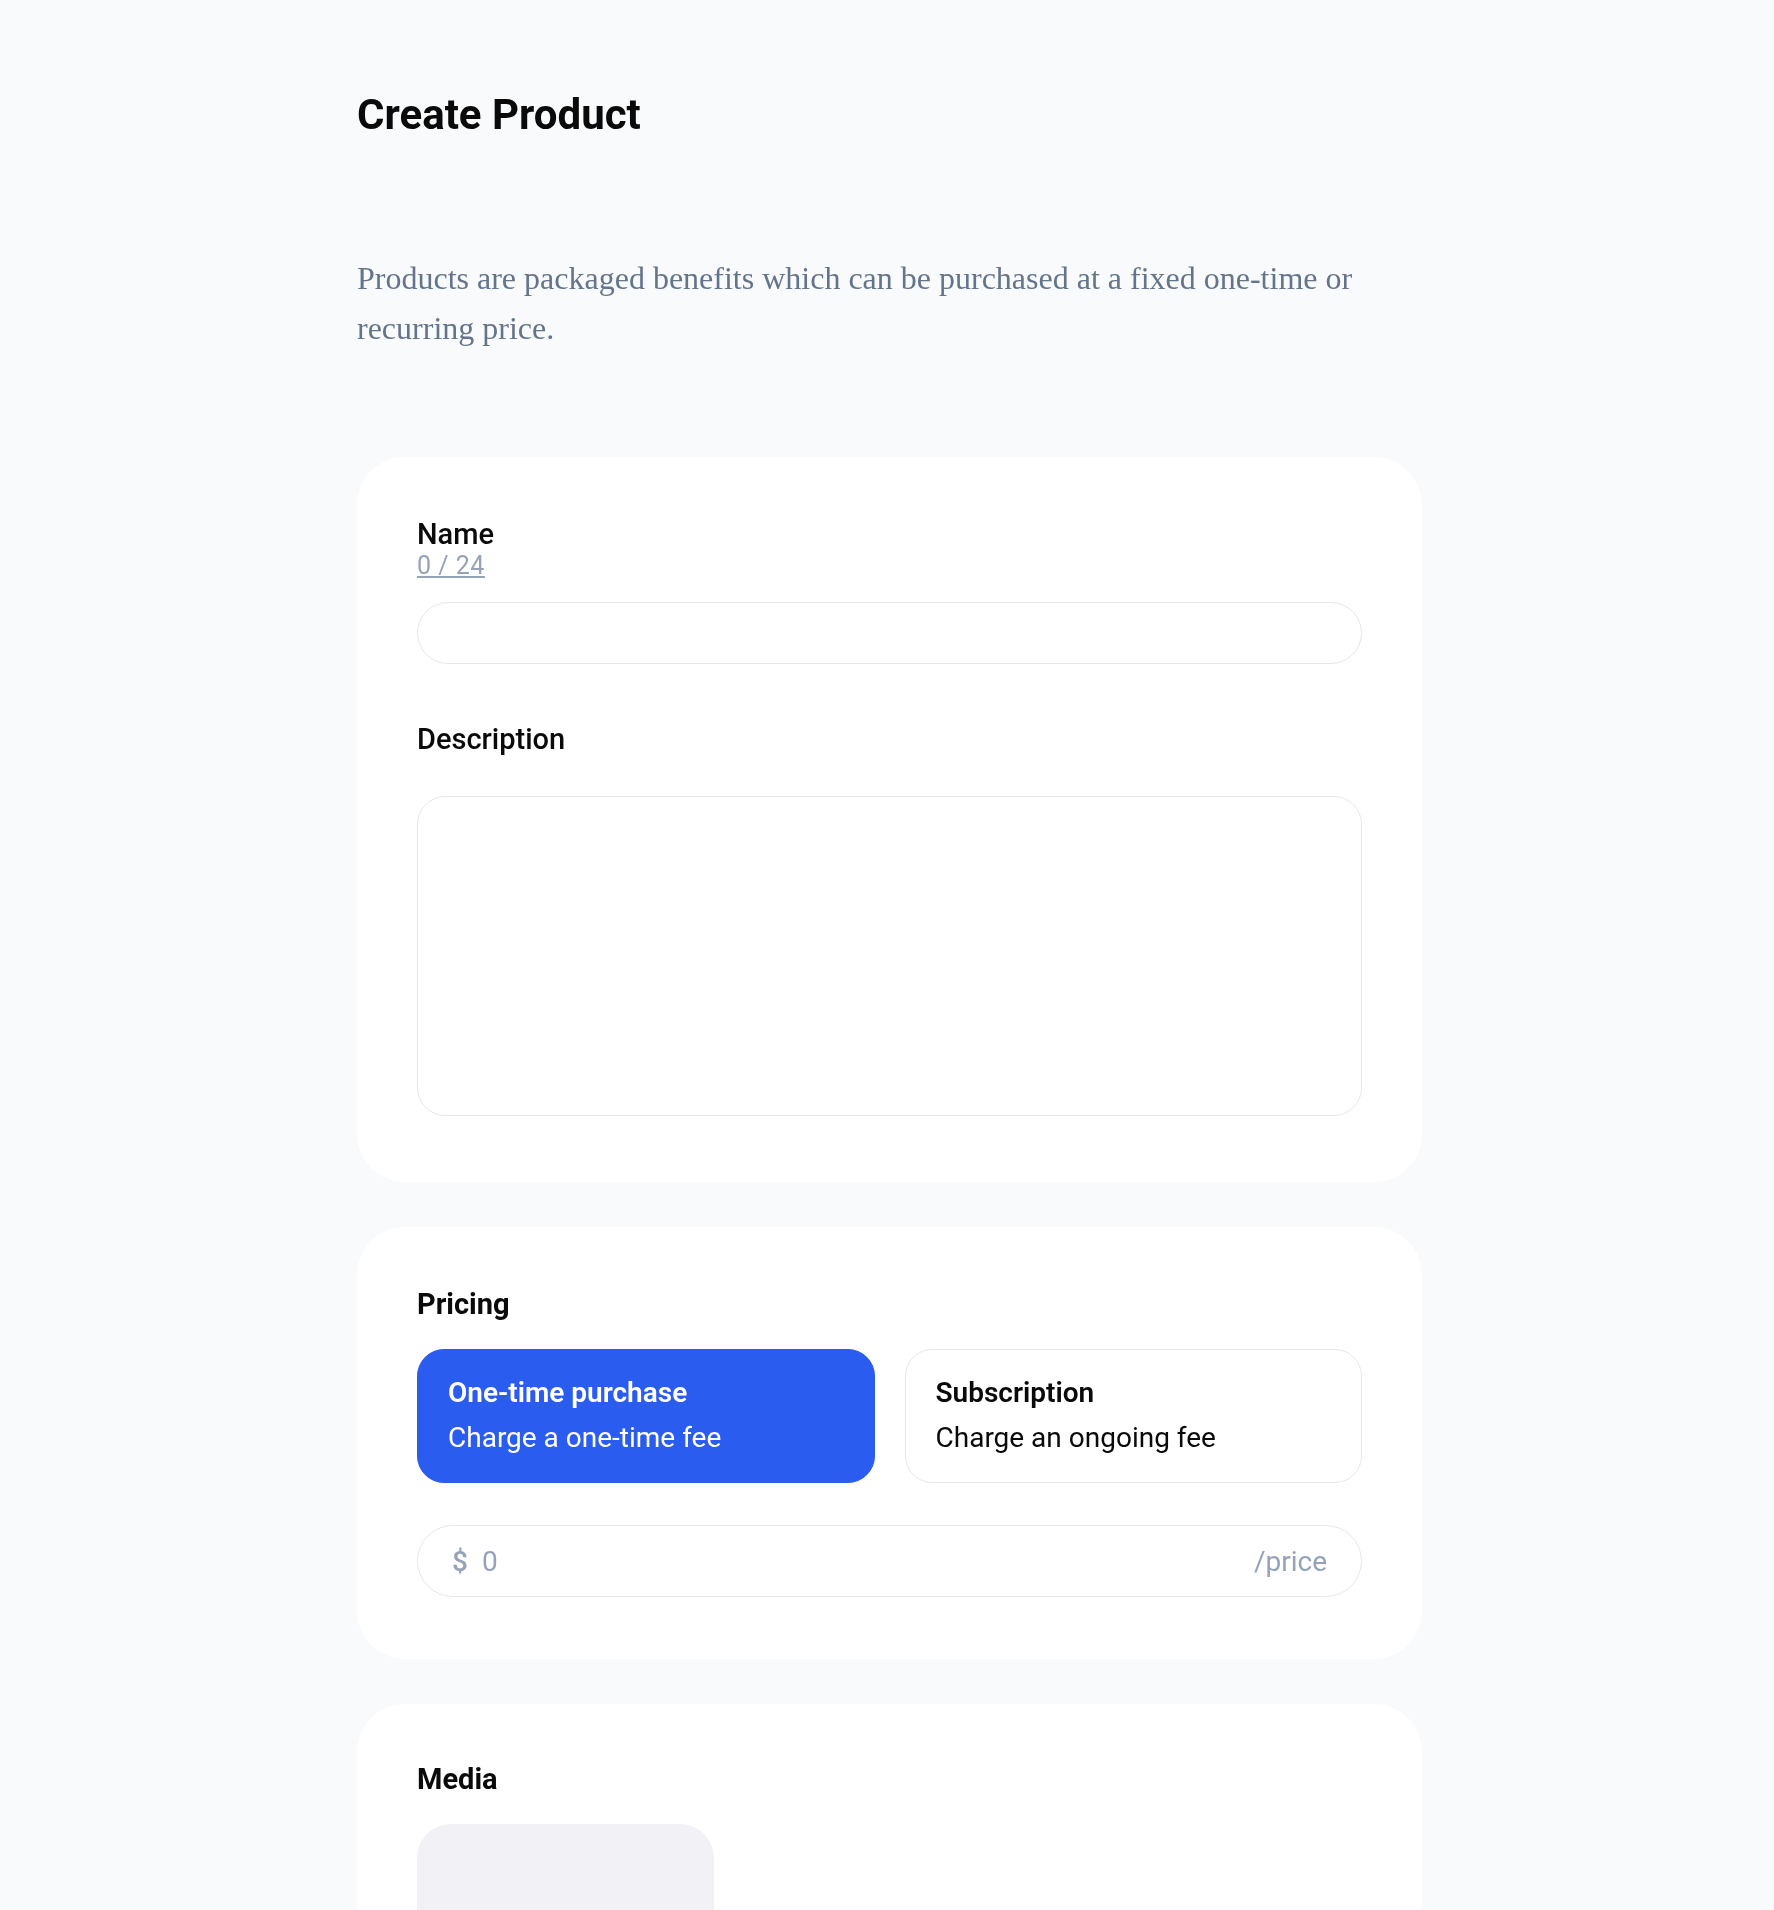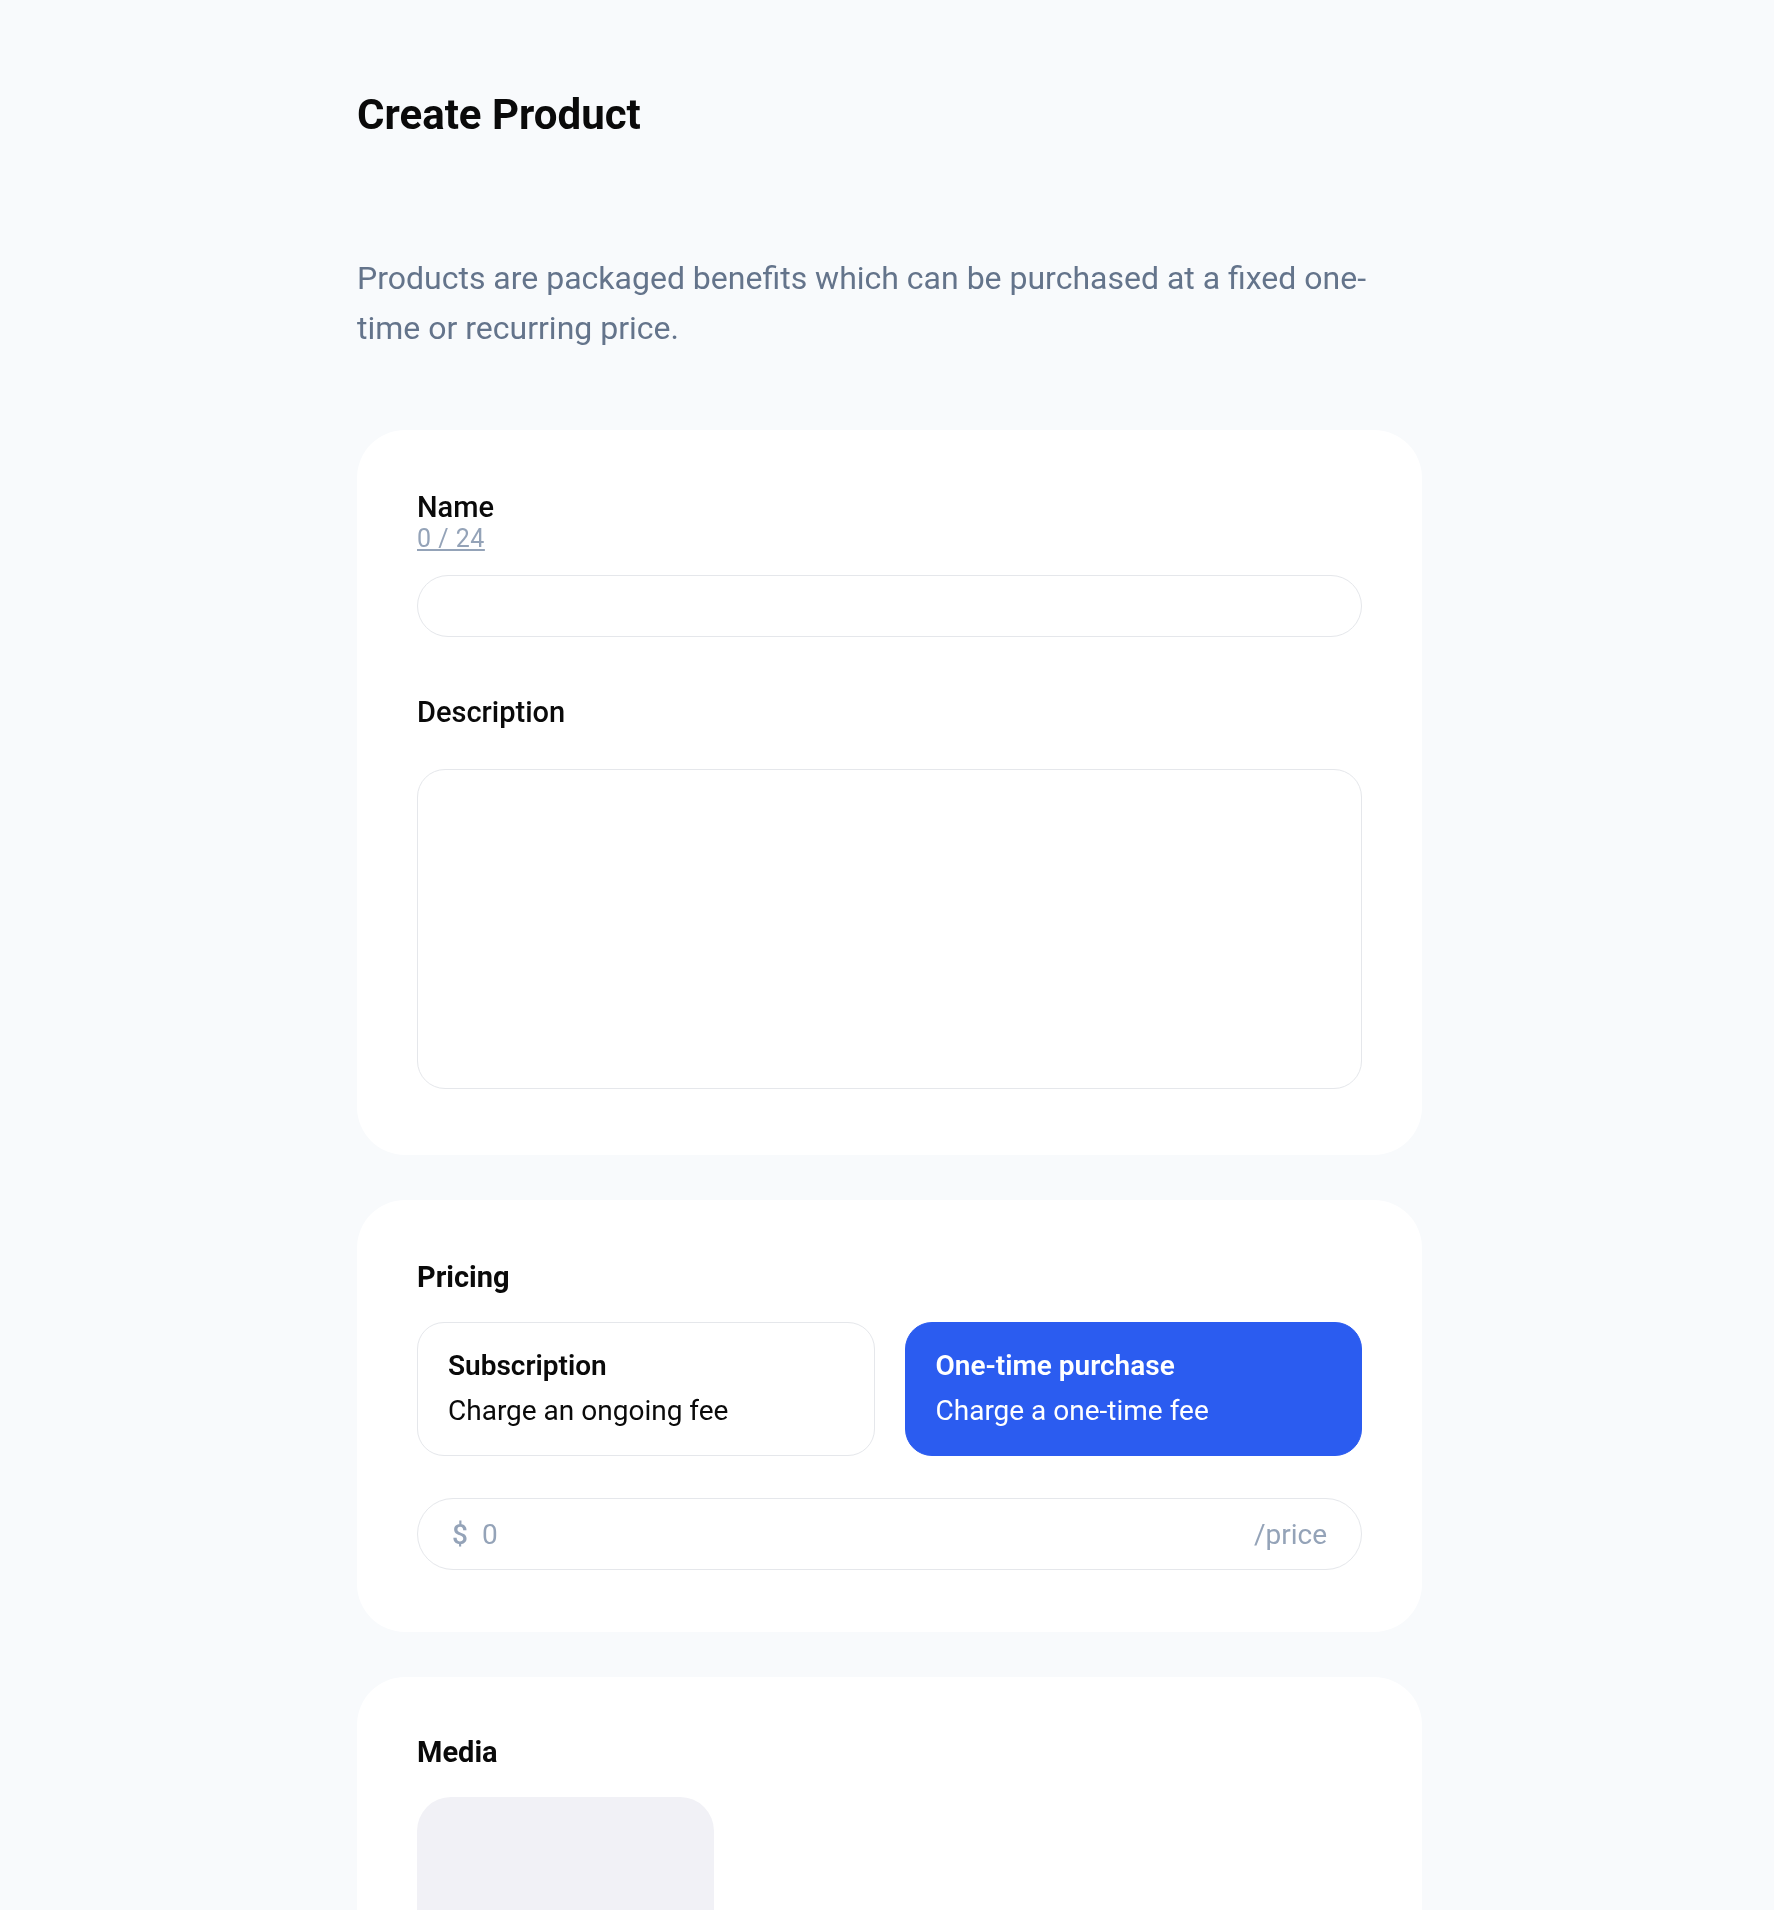--- a/index.html
+++ b/index.html
@@ -23,21 +23,22 @@
     .page-title {
       font-size: 42px;
       font-weight: 700;
       color: #0a0a0a;
       margin-bottom: 115px;
     }
     .page-description {
       font-size: 32px;
       color: #64748b;
       line-height: 1.55;
-      margin-bottom: 77px;
+      margin-bottom: 104px;
+      font-family: Liberation Serif, serif;
     }
     .card {
       background-color: #ffffff;
       border-radius: 48px;
       padding: 60px 60px 62px 60px;
       margin-bottom: 45px;
     }
     .card:last-child {
       margin-bottom: 0;
       padding-bottom: 0;
@@ -198,27 +199,27 @@
       <div class="field-row field-desc-spacer">
         <span class="field-label">Description</span>
       </div>
       <textarea class="textarea" style=""></textarea>
     </div>
   </div>
 
   <div class="card">
     <div class="section-label">Pricing</div>
     <div class="pricing-options">
+      <div class="pricing-option selected">
+        <div class="pricing-option-title">One-time purchase</div>
+        <div class="pricing-option-subtitle">Charge a one-time fee</div>
+      </div>
       <div class="pricing-option">
         <div class="pricing-option-title">Subscription</div>
         <div class="pricing-option-subtitle">Charge an ongoing fee</div>
-      </div>
-      <div class="pricing-option selected">
-        <div class="pricing-option-title">One-time purchase</div>
-        <div class="pricing-option-subtitle">Charge a one-time fee</div>
       </div>
     </div>
     <div class="price-input-wrap">
       <span class="price-prefix">$</span>
       <input type="text" class="price-input" placeholder="0" style="">
       <span class="price-suffix">/price</span>
     </div>
   </div>
 
   <div class="card media-card">

